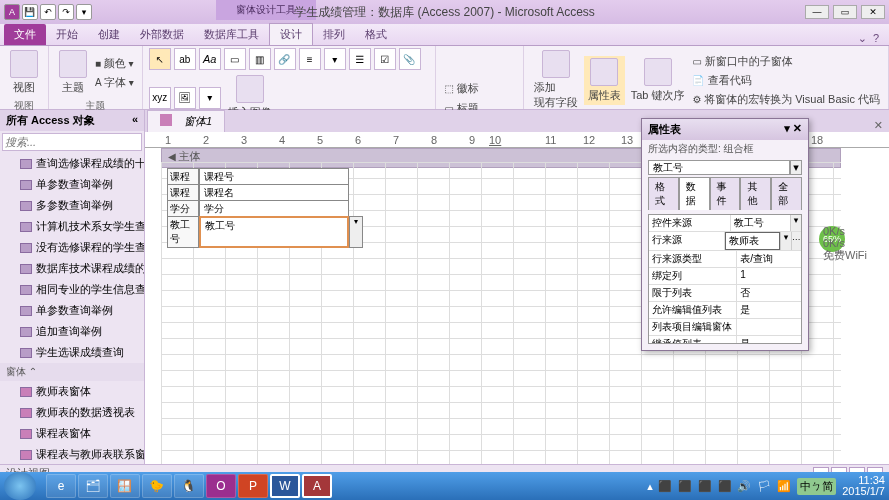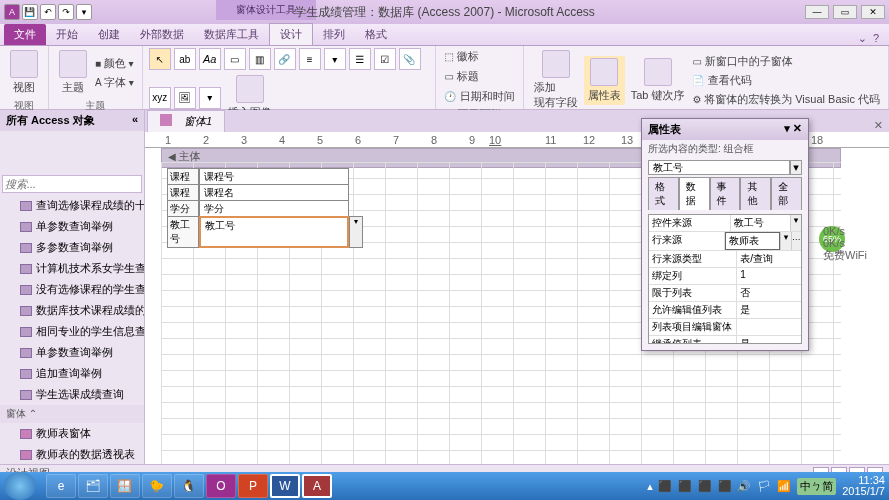--- a/index.html
+++ b/index.html
@@ -30,21 +30,21 @@
 .rbtn .ricon { width: 28px; height: 28px; background: #e8dff0; border: 1px solid #c9b5d6; border-radius: 2px; margin-bottom: 2px; }
 .rbtn-sm { width: 22px; height: 22px; border: 1px solid #c9b5d6; background: #fff; cursor: pointer; font-size: 10px; display: flex; align-items: center; justify-content: center; }
 .rtext { font-size: 10px; color: #444; cursor: pointer; padding: 1px 2px; }
 
 
 .body { display: flex; height: 372px; }
 
 
 .navpane { width: 145px; background: #ede4f2; border-right: 1px solid #c9b5d6; display: flex; flex-direction: column; }
 .navhead { padding: 3px 6px; background: #e0d2e9; font-weight: bold; display: flex; justify-content: space-between; cursor: pointer; }
-.navsearch { padding: 2px; margin-top: 42px; }
+.navsearch { padding: 2px; }
 .navsearch input { width: 100%; border: 1px solid #c9b5d6; padding: 2px; font-style: italic; color: #888; }
 .navgroup { padding: 2px 6px; font-size: 10px; color: #555; background: #e6dced; cursor: pointer; }
 .navitem { padding: 3px 6px 3px 20px; cursor: pointer; display: flex; align-items: center; gap: 4px; white-space: nowrap; overflow: hidden; }
 .navitem .nicon { width: 12px; height: 10px; background: #b89dc7; border: 1px solid #8a6ba0; flex-shrink: 0; }
 
 
 .docarea { flex: 1; display: flex; flex-direction: column; background: #d5c6de; position: relative; }
 .doctabs { height: 22px; background: #e0d2e9; display: flex; align-items: flex-end; padding-left: 2px; }
 .doctab { padding: 3px 12px; background: #f5f0f8; border: 1px solid #c9b5d6; border-bottom: none; display: flex; gap: 12px; cursor: pointer; font-style: italic; }
 .doctab .dicon { width: 12px; height: 12px; background: #c97fb8; }
@@ -174,21 +174,21 @@
       <div class="rbtn-sm">▾</div>
       <div class="rbtn">
           <div class="ricon"></div>
           <span>插入图像</span>
         </div>
     </div>
     <div class="rgroup-label">控件</div>
   </div>
   <div class="rgroup">
     <div class="rgroup-body">
-        <div style="display:flex;flex-direction:column;gap:3px;">
+        <div style="display:flex;flex-direction:column;gap:3px;margin-top:32px;">
       <div class="rtext">⬚ <span>徽标</span></div>
       <div class="rtext">▭ <span>标题</span></div>
       <div class="rtext">🕐 <span>日期和时间</span></div>
     </div>
       </div>
     <div class="rgroup-label">页眉/页脚</div>
   </div>
   <div class="rgroup">
     <div class="rgroup-body">
       <div class="rbtn">

